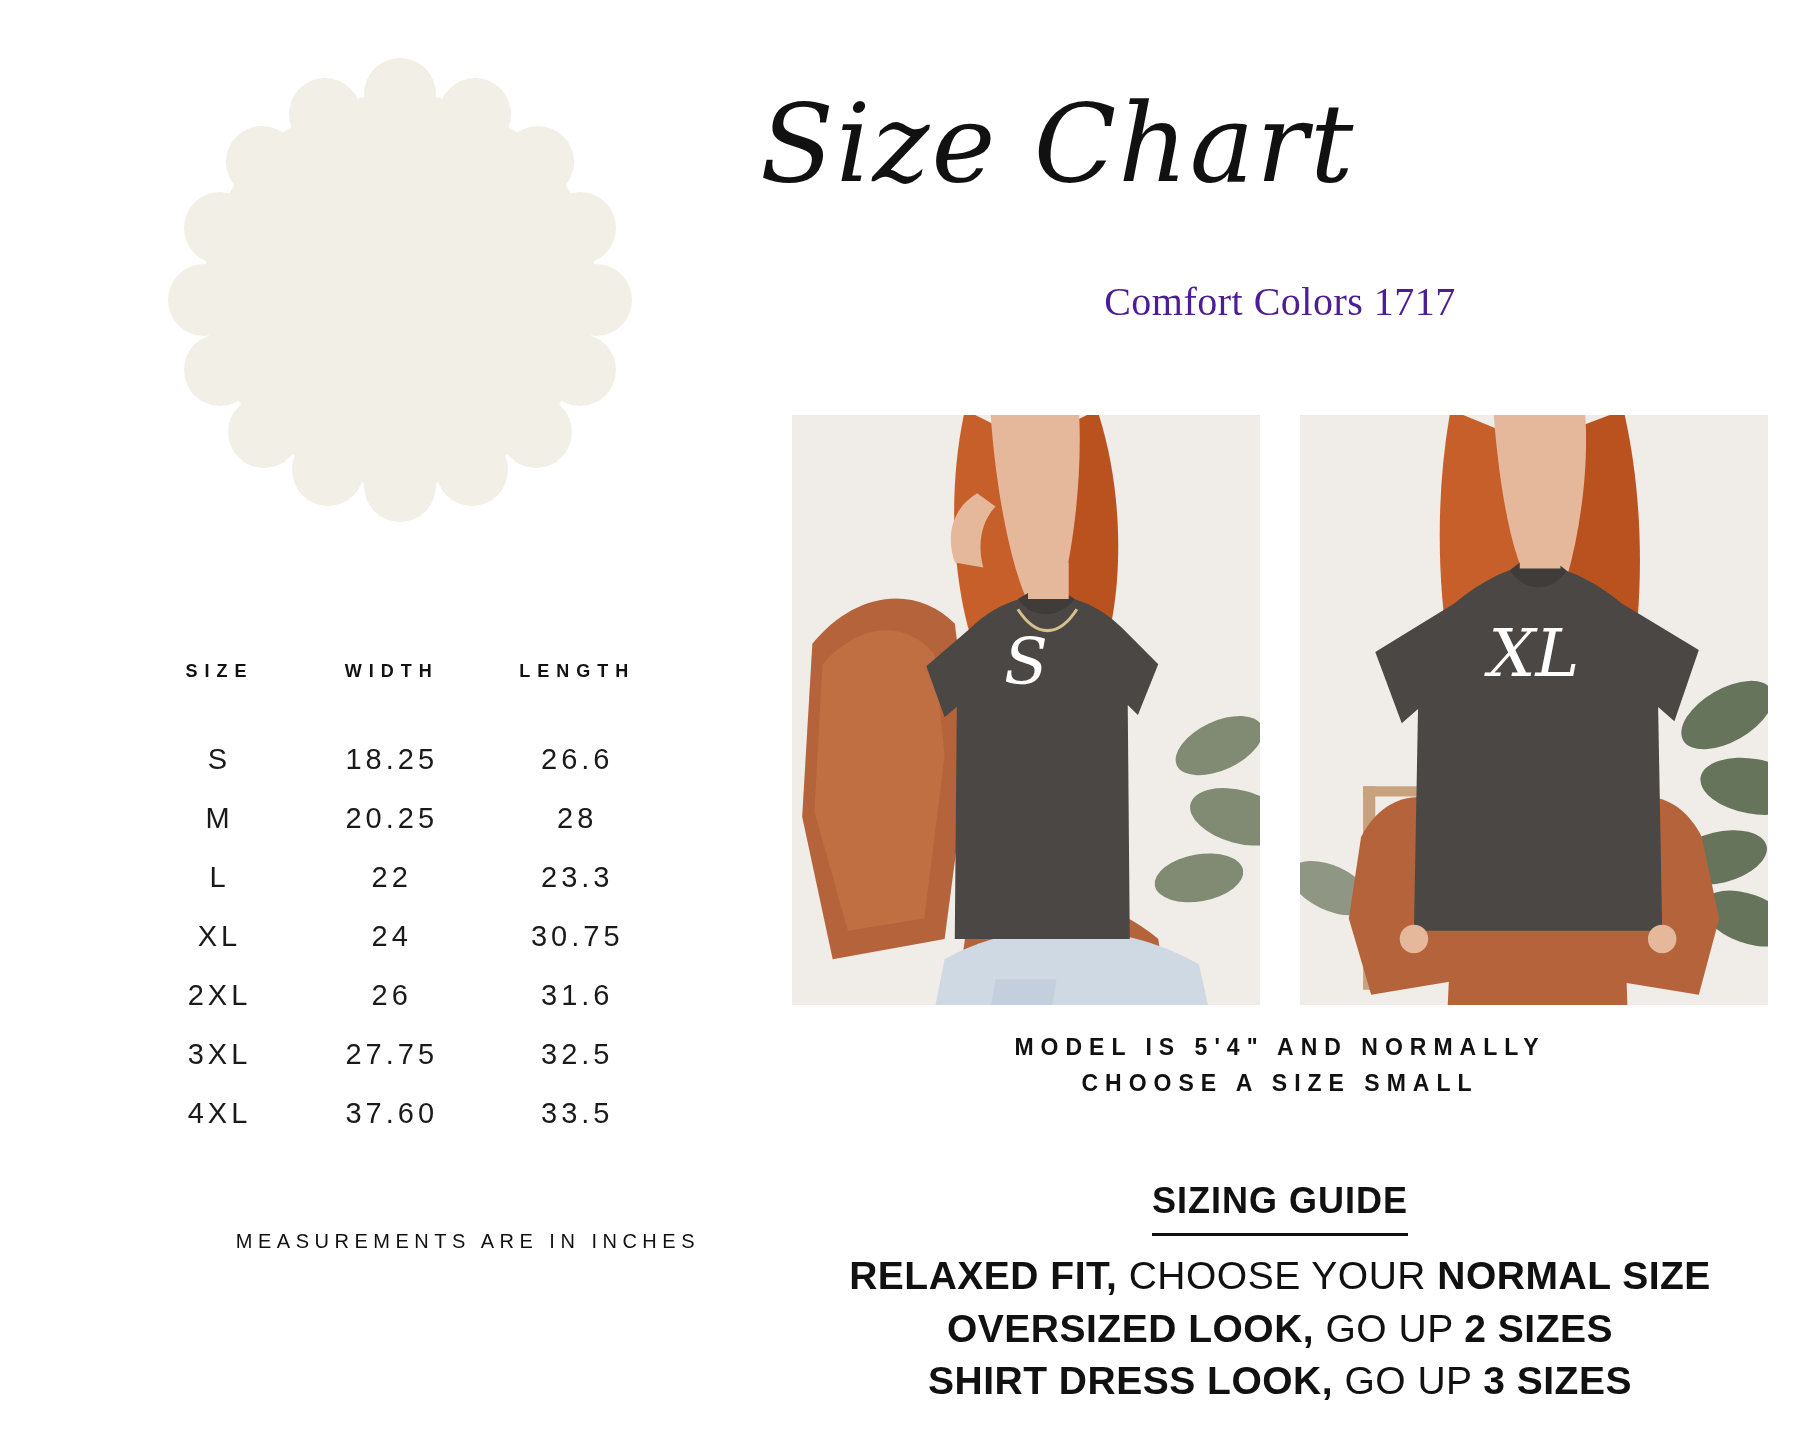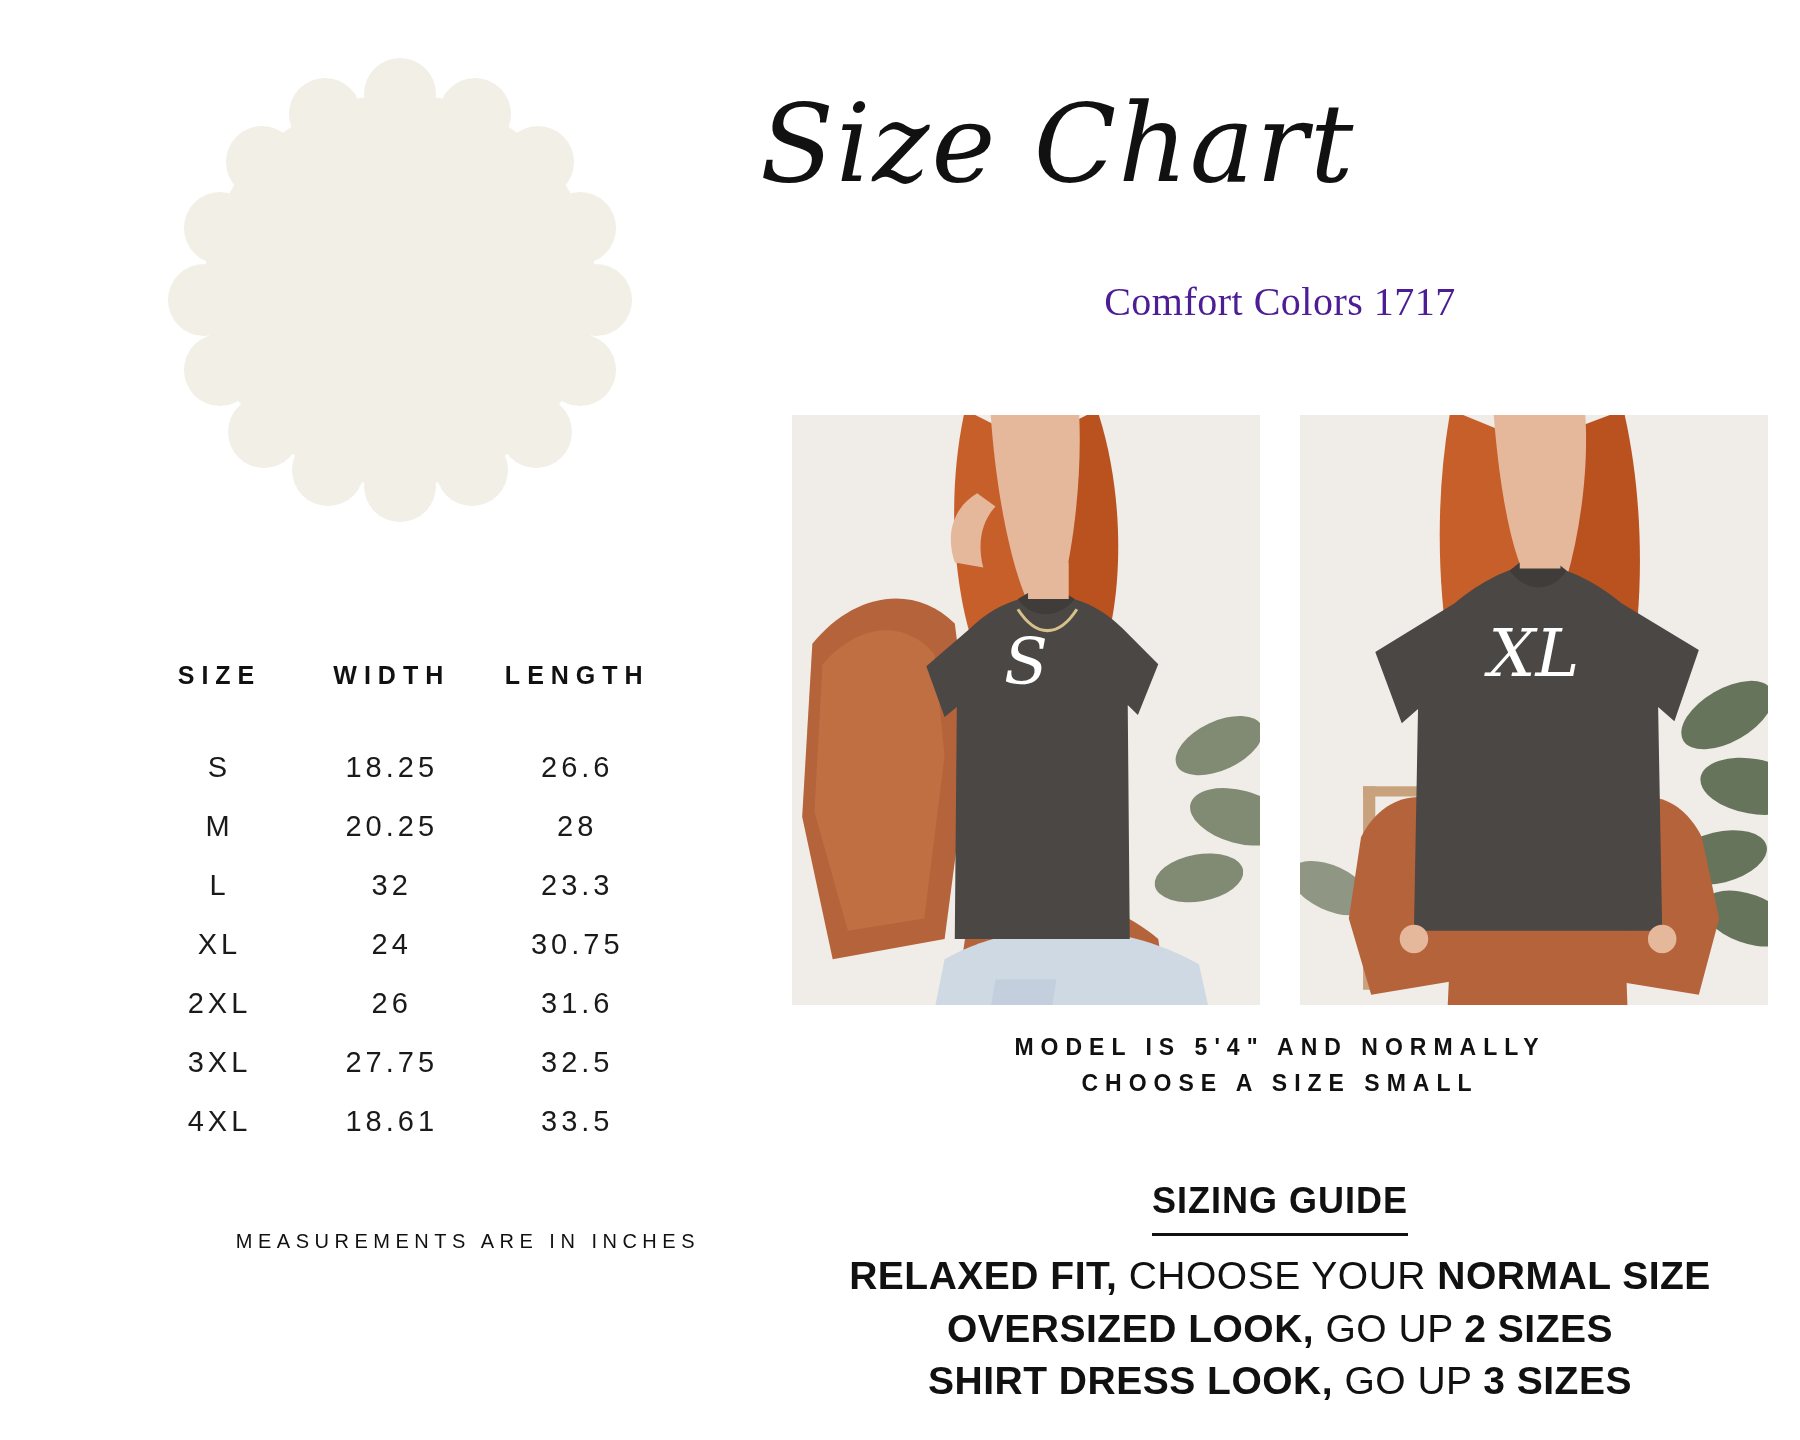--- a/index.html
+++ b/index.html
@@ -47,21 +47,21 @@
     top: 660px;
     width: 530px;
   }
   table.size-table {
     border-collapse: collapse;
     width: 100%;
   }
   table.size-table th {
     font-family: "Liberation Sans", sans-serif;
     font-weight: 700;
-    font-size: 25px;
+    font-size: 18px;
     letter-spacing: 7px;
     color: #111111;
     padding-bottom: 48px;
     text-align: center;
   }
   table.size-table th.c-size { width: 30%; }
   table.size-table th.c-width { width: 35%; }
   table.size-table th.c-length { width: 35%; }
   table.size-table td {
     font-family: "Liberation Sans", sans-serif;
@@ -259,41 +259,41 @@
             <td>18.25</td>
             <td>26.6</td>
           </tr>
           <tr>
             <td>M</td>
             <td>20.25</td>
             <td>28</td>
           </tr>
           <tr>
             <td>L</td>
-            <td>32</td>
+            <td>22</td>
             <td>23.3</td>
           </tr>
           <tr>
             <td>XL</td>
             <td>24</td>
             <td>30.75</td>
           </tr>
           <tr>
             <td>2XL</td>
             <td>26</td>
             <td>31.6</td>
           </tr>
           <tr>
             <td>3XL</td>
             <td>27.75</td>
             <td>32.5</td>
           </tr>
           <tr>
             <td>4XL</td>
-            <td>18.61</td>
+            <td>37.60</td>
             <td>33.5</td>
           </tr>
         </tbody>
       </table>
     </div>
 
     <div class="measure-note">MEASUREMENTS ARE IN INCHES</div>
   </div>
 
   <div class="right-col">

